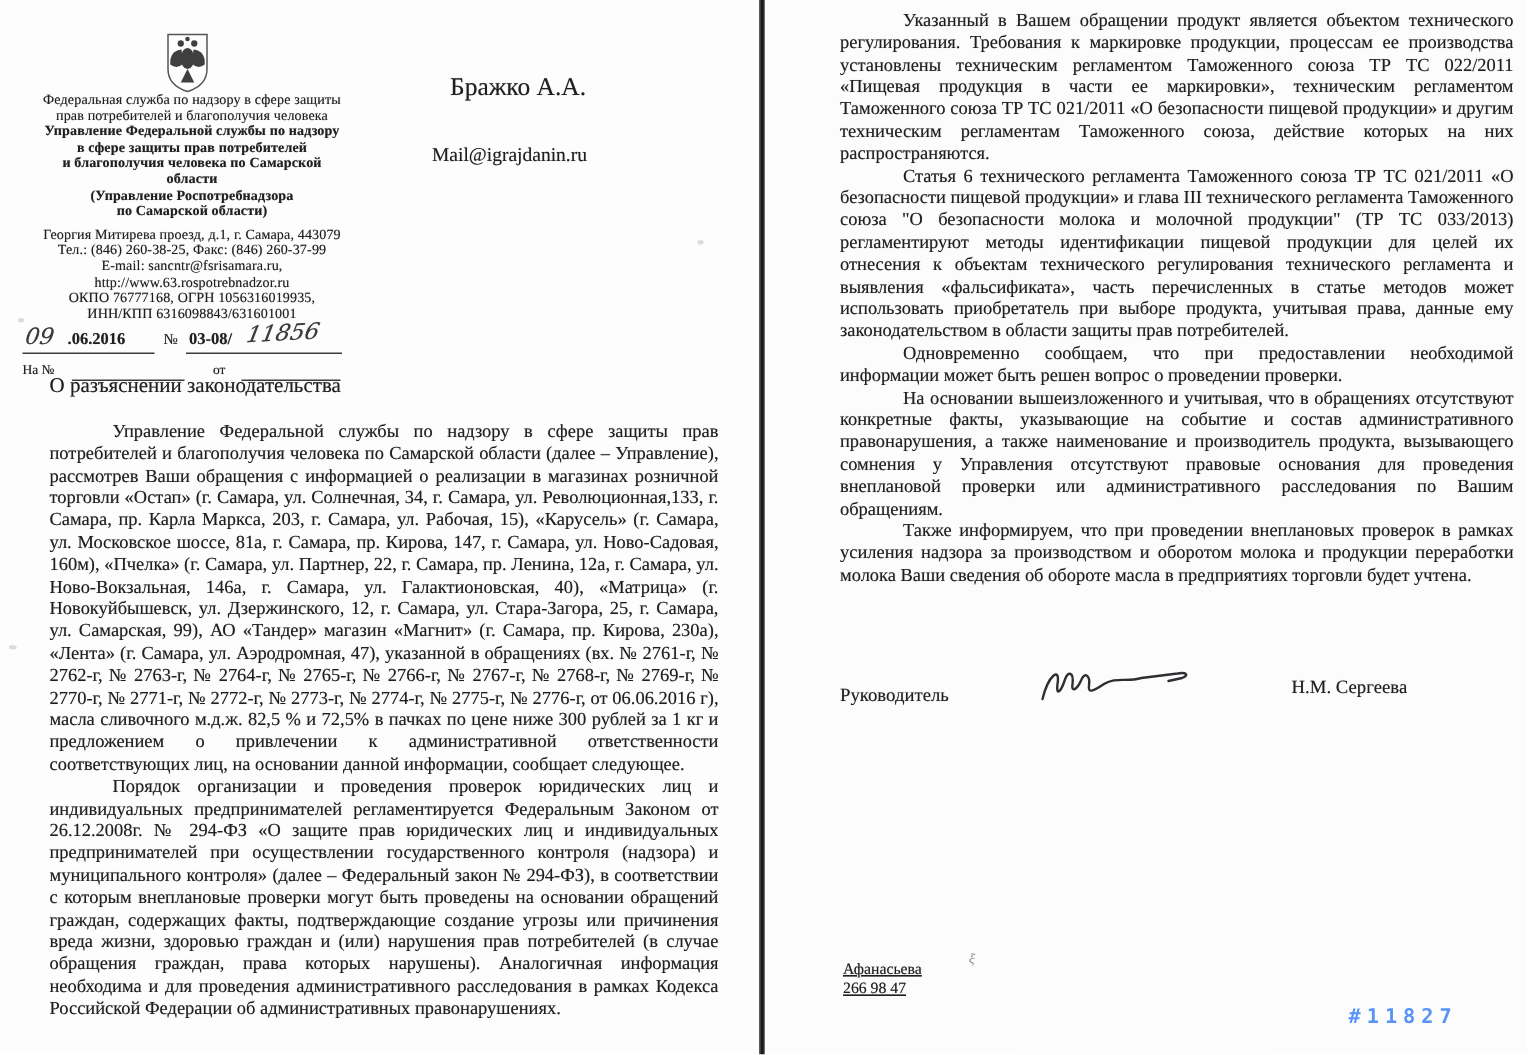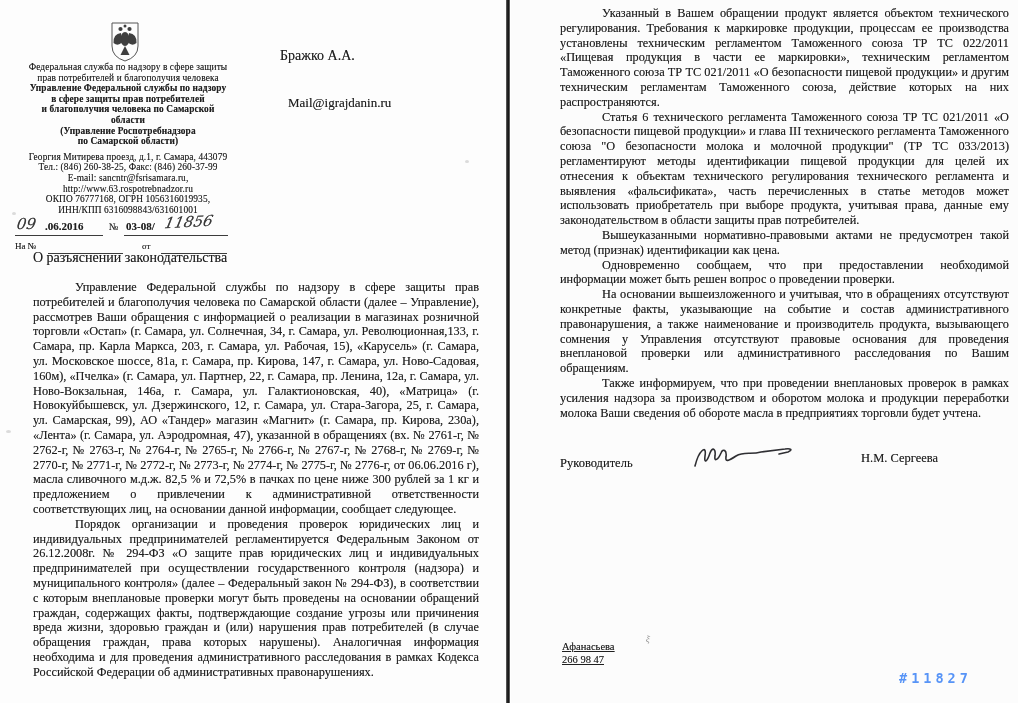--- a/index.html
+++ b/index.html
@@ -29,21 +29,21 @@
   .u{position:absolute;border-bottom:1px solid #3c3c3c;height:1px;}
   .refrow .day{position:absolute;left:2px;top:1px;font-size:15px;}
   .refrow .dprint{position:absolute;left:30px;top:6px;font-weight:bold;}
   .refrow .nsign{position:absolute;left:94px;top:7px;font-size:10px;}
   .refrow .nprefix{position:absolute;left:111px;top:6px;font-weight:bold;}
   .refrow .nhand{position:absolute;left:150px;top:-1px;font-size:15px;transform:skewX(-14deg) rotate(-3deg);}
   .refrow .na{position:absolute;left:0px;top:27px;font-size:9px;}
   .refrow .ot{position:absolute;left:127px;top:27px;font-size:9px;}
 
   
-  .addressee-name{position:absolute;left:280px;top:48px;font-size:14px;}
+  .addressee-name{position:absolute;left:300px;top:48px;font-size:17px;}
   .addressee-email{position:absolute;left:288px;top:95px;font-size:13px;}
 
   .subject{position:absolute;left:33px;top:250px;font-size:14px;}
 
   
   .bodytext{position:absolute;text-align:justify;font-size:12.3px;line-height:14.8px;}
   #left-body{left:33px;top:280px;width:446px;}
   #right-body{left:49px;top:6px;width:449px;}
   .bodytext p{margin:0;text-indent:42px;}
 
@@ -131,21 +131,20 @@
   <span class="speck" style="left:465px;top:160px;width:4px;height:3px;"></span>
 </div>
 
 <div class="divider"></div>
 
 <div class="page" id="page-right">
 
   <div class="bodytext scan" id="right-body">
     <p>Указанный в Вашем обращении продукт является объектом технического регулирования. Требования к маркировке продукции, процессам ее производства установлены техническим регламентом Таможенного союза ТР ТС 022/2011 «Пищевая продукция в части ее маркировки», техническим регламентом Таможенного союза ТР ТС 021/2011 «О безопасности пищевой продукции» и другим техническим регламентам Таможенного союза, действие которых на них распространяются.</p>
     <p>Статья 6 технического регламента Таможенного союза ТР ТС 021/2011 «О безопасности пищевой продукции» и глава III технического регламента Таможенного союза "О безопасности молока и молочной продукции" (ТР ТС 033/2013) регламентируют методы идентификации пищевой продукции для целей их отнесения к объектам технического регулирования технического регламента и выявления «фальсификата», часть перечисленных в статье методов может использовать приобретатель при выборе продукта, учитывая права, данные ему законодательством в области защиты прав потребителей.</p>
-    <p>Вышеуказанными нормативно-правовыми актами не предусмотрен такой метод (признак) идентификации как цена.</p>
     <p>Одновременно сообщаем, что при предоставлении необходимой информации может быть решен вопрос о проведении проверки.</p>
     <p>На основании вышеизложенного и учитывая, что в обращениях отсутствуют конкретные факты, указывающие на событие и состав административного правонарушения, а также наименование и производитель продукта, вызывающего сомнения у Управления отсутствуют правовые основания для проведения внеплановой проверки или административного расследования по Вашим обращениям.</p>
     <p>Также информируем, что при проведении внеплановых проверок в рамках усиления надзора за производством и оборотом молока и продукции переработки молока Ваши сведения об обороте масла в предприятиях торговли будет учтена.</p>
   </div>
 
   <div class="sig-title scan">Руководитель</div>
   <svg class="sig-stroke" viewBox="0 0 118 38">
     <path d="M6 28 C10 12 18 6 16 18 C15 26 18 24 21 15 C23 9 27 10 26 18 C25 24 29 22 32 15 C34 10 38 12 37 19 C36 25 41 22 47 18 C55 13 62 17 72 14 L96 11 C102 10 104 12 99 14 L90 16" fill="none" stroke="#2f2f33" stroke-width="1.6" stroke-linecap="round"></path>
   </svg>
   <div class="sig-name scan">Н.М. Сергеева</div>

